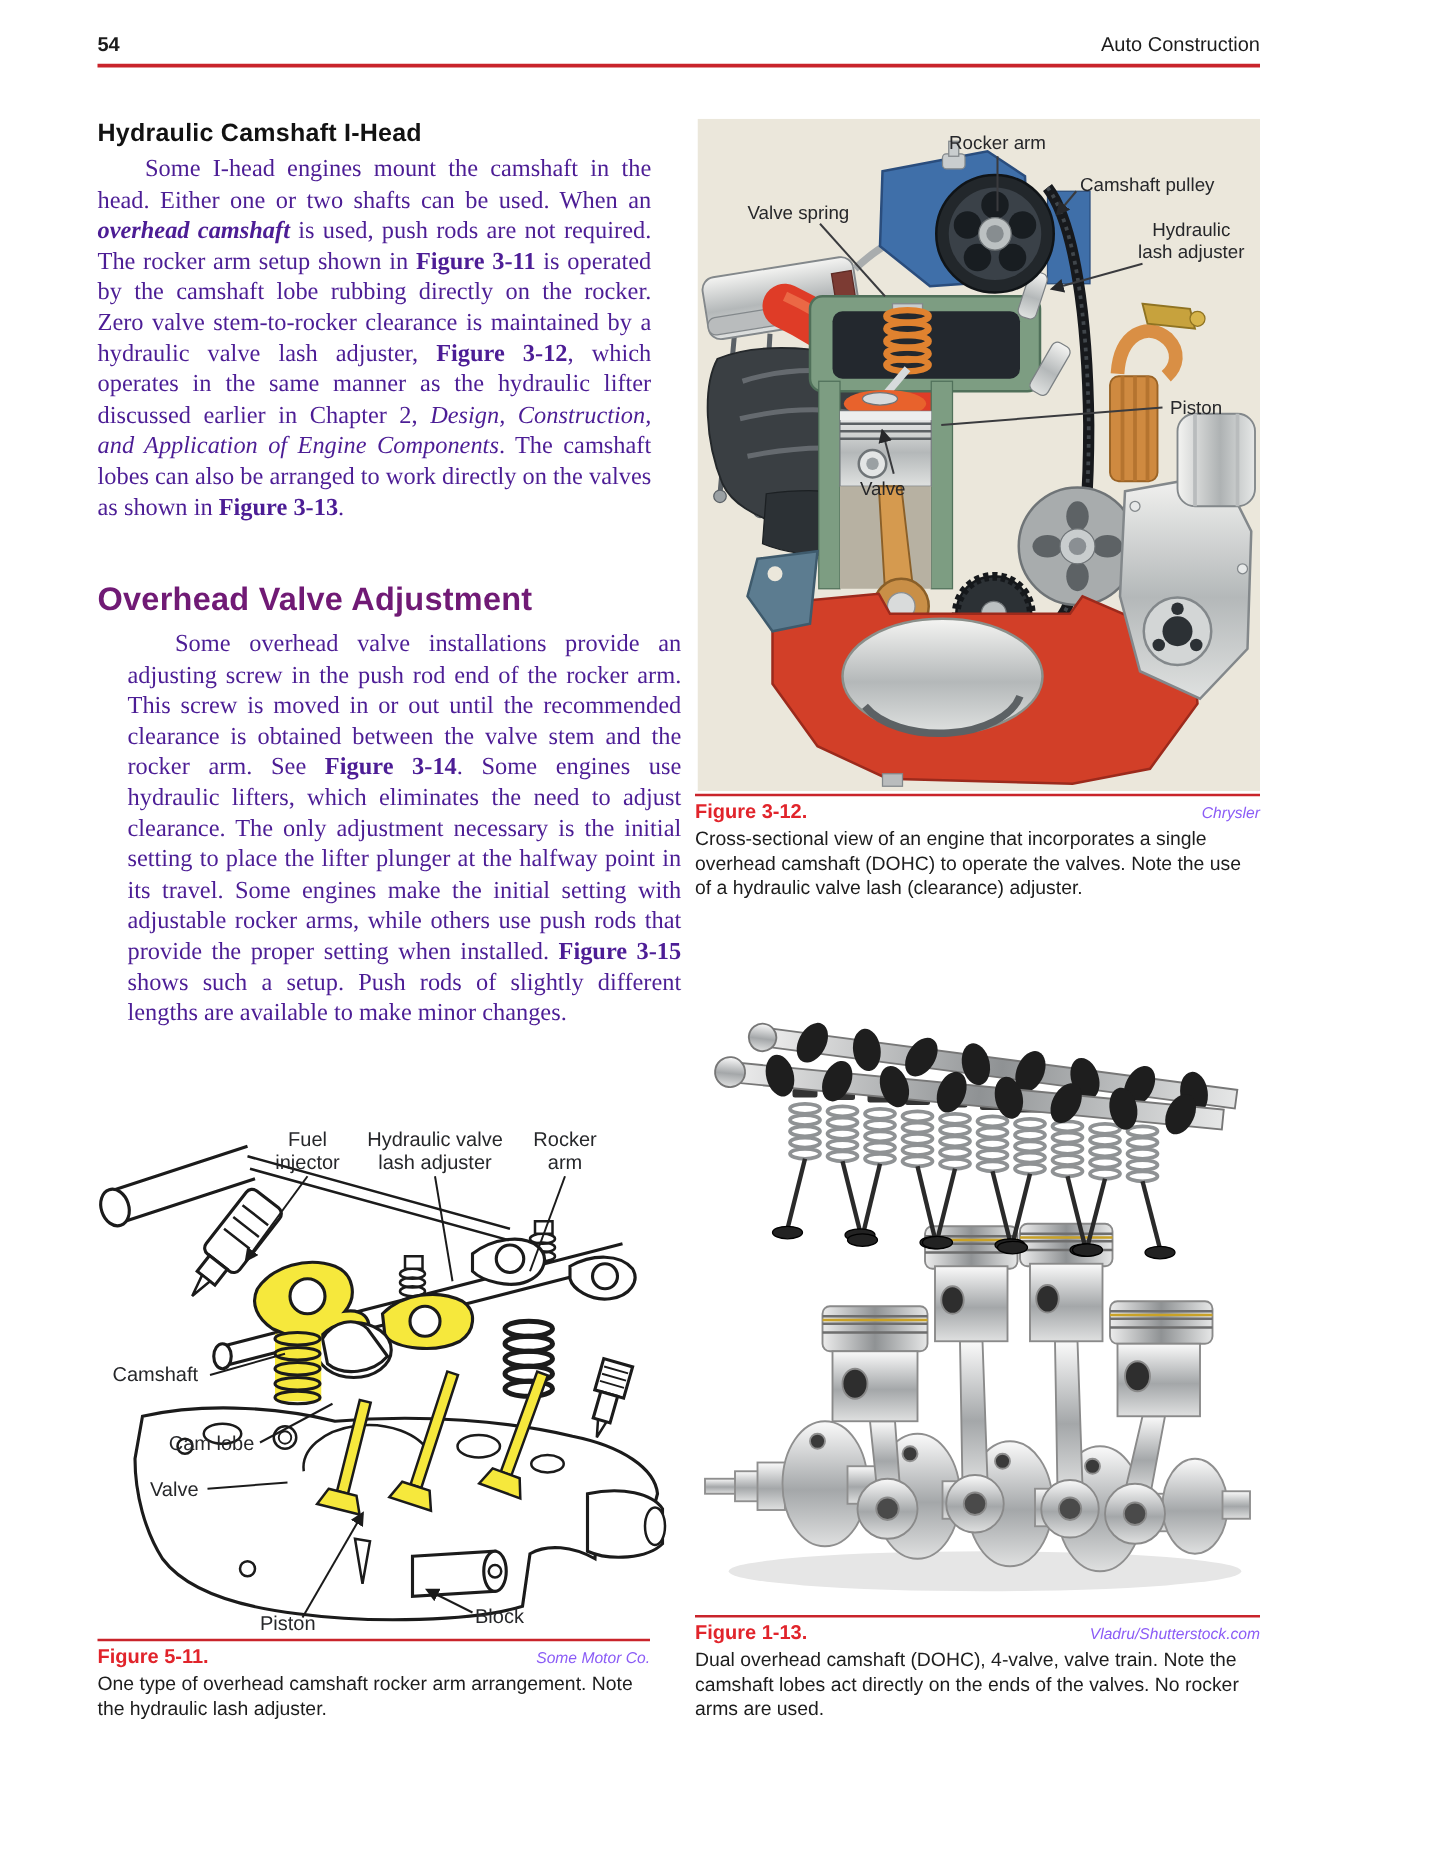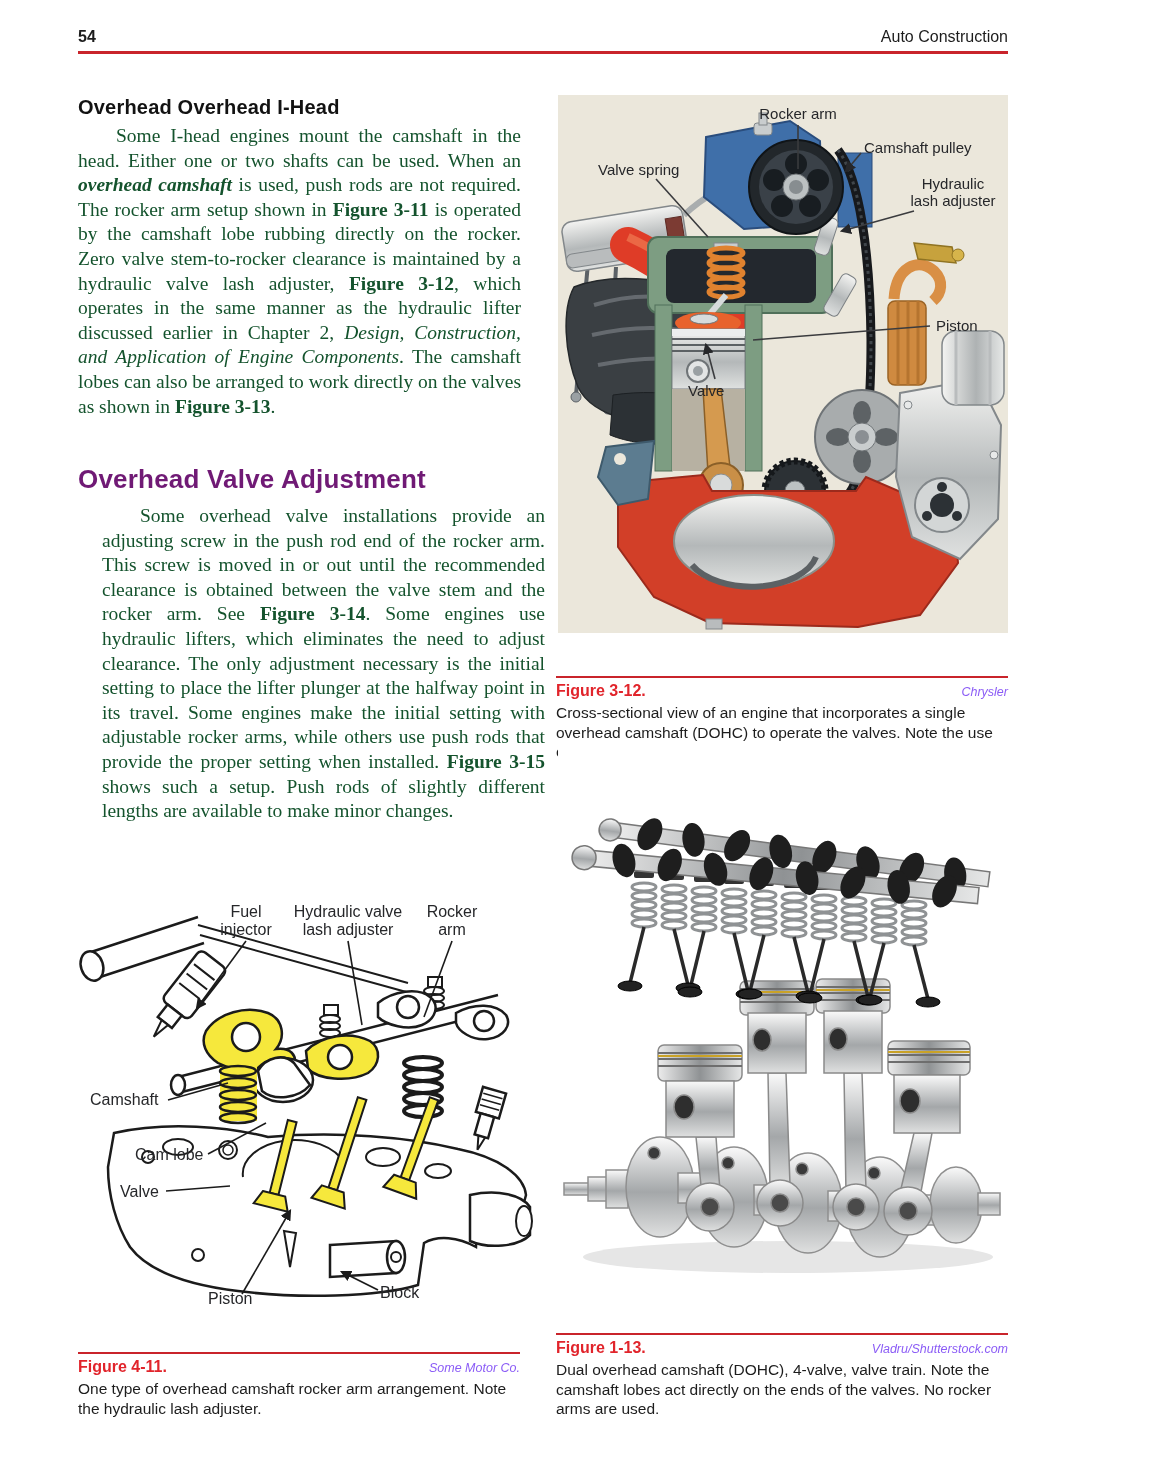--- a/index.html
+++ b/index.html
@@ -4,52 +4,52 @@
 <style>
   html,body{margin:0;padding:0;background:#ffffff;}
   .page{position:relative;width:1156px;height:1479px;background:#ffffff;overflow:hidden;
         font-family:"Liberation Sans",sans-serif;}
   .abs{position:absolute;}
   
   .pagenum{left:78px;top:28px;font-size:16px;font-weight:bold;color:#1c1c1c;}
   .runtitle{right:148px;top:28px;font-size:16px;color:#1c1c1c;}
   .rule-top{left:78px;top:51px;width:930px;height:3px;background:#c9242b;}
   
-  .serif{font-family:"Liberation Serif",serif;font-size:19.5px;line-height:24.6px;color:#14532d;
+  .serif{font-family:"Liberation Serif",serif;font-size:19.5px;line-height:24.6px;color:#4c1d95;
          text-align:justify;text-align-last:left;margin:0;}
   .indent{text-indent:38px;}
   .runB{font-weight:bold;}
   .runI{font-style:italic;}
   .runBI{font-weight:bold;font-style:italic;}
   .h-black{left:78px;top:96px;font-size:20px;font-weight:bold;color:#121212;letter-spacing:.2px;}
   .h-red{left:78px;top:464px;font-size:26px;font-weight:bold;color:#701a75;letter-spacing:.2px;}
   #para1{left:78px;top:124px;width:443px;}
   #para2{left:78px;top:504px;width:443px;margin-left:24px;}
   
-  .figcap{border-top:2px solid #c9242b;padding-top:4px;margin-top:41px;}
+  .figcap{border-top:2px solid #c9242b;padding-top:4px;}
   .figcap .row{display:flex;justify-content:space-between;align-items:baseline;}
   .figcap .lbl{color:#e1242b;font-weight:bold;font-size:16px;}
   .figcap .credit{color:#8b5cf6;font-style:italic;font-size:12.5px;}
   .figcap .txt{font-size:15.5px;line-height:19.5px;color:#1d1d1d;margin-top:3px;text-align:left;}
   
   .svglbl{font-family:"Liberation Sans",sans-serif;fill:#26272a;}
   .f15{font-size:15px;} .f16{font-size:16px;}
   .leader{stroke:#3a3b3e;stroke-width:1.6;fill:none;}
   .ink{stroke:#1b1b1b;fill:#ffffff;}
 </style>
 </head>
 <body>
 
 <div class="page">
 
   <span class="abs pagenum">54</span>
   <span class="abs runtitle">Auto Construction</span>
   <div class="abs rule-top"></div>
 
-  <div class="abs h-black">Overhead Overhead I-Head</div>
+  <div class="abs h-black">Hydraulic Camshaft I-Head</div>
 
   <p class="abs serif indent" id="para1"><span>Some I-head engines mount the camshaft in the head. Either one or two shafts can be used. When an </span><span class="runBI">overhead camshaft</span><span> is used, push rods are not required. The rocker arm setup shown in </span><span class="runB">Figure 3-11</span><span> is operated by the camshaft lobe rubbing directly on the rocker. Zero valve stem-to-rocker clearance is maintained by a hydraulic valve lash adjuster, </span><span class="runB">Figure 3-12</span><span>, which operates in the same manner as the hydraulic lifter discussed earlier in Chapter 2, </span><span class="runI">Design, Construction, and Application of Engine Components</span><span>. The camshaft lobes can also be arranged to work directly on the valves as shown in </span><span class="runB">Figure 3-13</span><span>.</span></p>
 
   <div class="abs h-red">Overhead Valve Adjustment</div>
 
   <p class="abs serif indent" id="para2"><span>Some overhead valve installations provide an adjusting screw in the push rod end of the rocker arm. This screw is moved in or out until the recommended clearance is obtained between the valve stem and the rocker arm. See </span><span class="runB">Figure 3-14</span><span>. Some engines use hydraulic lifters, which eliminates the need to adjust clearance. The only adjustment necessary is the initial setting to place the lifter plunger at the halfway point in its travel. Some engines make the initial setting with adjustable rocker arms, while others use push rods that provide the proper setting when installed. </span><span class="runB">Figure 3-15</span><span> shows such a setup. Push rods of slightly different lengths are available to make minor changes.</span></p>
 
   <svg class="abs" style="left:558px;top:95px;" width="450" height="538" viewBox="0 0 450 538">
     <defs>
       <linearGradient id="silvV" x1="0" y1="0" x2="0" y2="1">
@@ -602,19 +602,19 @@
       <path d="M88,296 L152,291" stroke="#1b1b1b" stroke-width="1.6" fill="none"></path>
       <text class="svglbl f16" x="130" y="409" text-anchor="start">Piston</text>
       <path d="M164,399 L212,316" stroke="#1b1b1b" stroke-width="1.6" fill="none" marker-end="url(#arr2)"></path>
       <text class="svglbl f16" x="302" y="403" text-anchor="start">Block</text>
       <path d="M300,395 L264,377" stroke="#1b1b1b" stroke-width="1.6" fill="none" marker-end="url(#arr2)"></path>
     </g>
   </svg>
 
   <figcaption class="abs figcap" style="left:78px;top:1311px;width:442px;">
     <div class="row">
-      <span class="lbl">Figure 4-11.</span>
+      <span class="lbl">Figure 5-11.</span>
       <span class="credit">Some Motor Co.</span>
     </div>
     <div class="txt">One type of overhead camshaft rocker arm arrangement. Note the hydraulic lash adjuster.</div>
   </figcaption>
 
 </div>
 
 </body></html>

